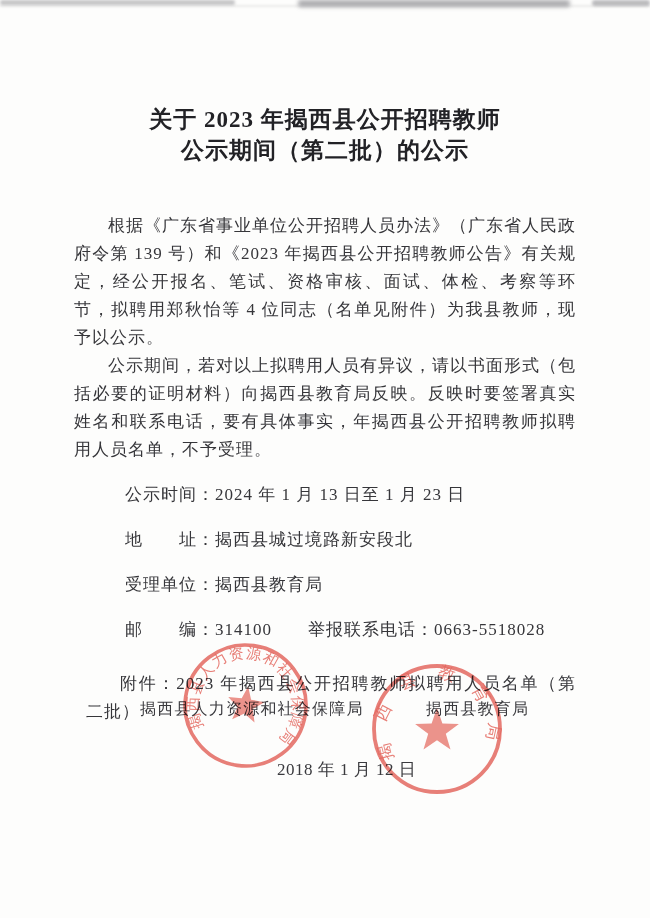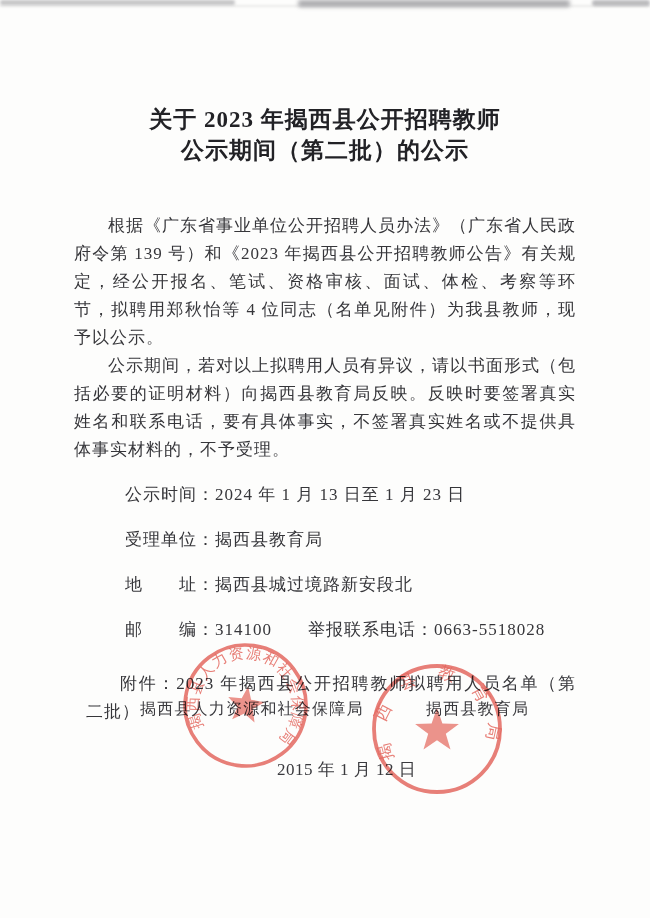--- a/index.html
+++ b/index.html
@@ -65,33 +65,33 @@
   <div class="scan-mark scan-c"></div>
   <div class="scan-mark scan-d"></div>
 
   <div class="content">
     <h1 class="doc-title">
       <span>关于 2023 年揭西县公开招聘教师</span><br>
       <span>公示期间（第二批）的公示</span>
     </h1>
 
     <p class="para para-first">根据《广东省事业单位公开招聘人员办法》（广东省人民政府令第 139 号）和《2023 年揭西县公开招聘教师公告》有关规定，经公开报名、笔试、资格审核、面试、体检、考察等环节，拟聘用郑秋怡等 4 位同志（名单见附件）为我县教师，现予以公示。</p>
-    <p class="para">公示期间，若对以上拟聘用人员有异议，请以书面形式（包括必要的证明材料）向揭西县教育局反映。反映时要签署真实姓名和联系电话，要有具体事实，不签署真实姓名或不提供具体事实材料的，不予受理。</p>
+    <p class="para">公示期间，若对以上拟聘用人员有异议，请以书面形式（包括必要的证明材料）向揭西县教育局反映。反映时要签署真实姓名和联系电话，要有具体事实，年揭西县公开招聘教师拟聘用人员名单，不予受理。</p>
 
     <p class="info-line">公示时间：2024 年 1 月 13 日至 1 月 23 日</p>
+    <p class="info-line">地　　址：揭西县城过境路新安段北</p>
     <p class="info-line">受理单位：揭西县教育局</p>
-    <p class="info-line">地　　址：揭西县城过境路新安段北</p>
     <p class="info-line">邮　　编：314100　　举报联系电话：0663-5518028</p>
 
     <p class="attachment">附件：2023 年揭西县公开招聘教师拟聘用人员名单（第二批）</p>
   </div>
 
   <div class="sig-text org-left">揭西县人力资源和社会保障局</div>
   <div class="sig-text org-right">揭西县教育局</div>
-  <div class="sig-text sig-date">2015 年 1 月 12 日</div>
+  <div class="sig-text sig-date">2018 年 1 月 12 日</div>
 
   <svg class="seal seal-left" width="129" height="129" viewBox="0 0 128 128">
     <circle cx="64" cy="64" r="60" fill="none" stroke="#e2544a" stroke-width="3.6" stroke-opacity="0.85"></circle>
     <defs>
       <path id="sealArcL" d="M 25.5 91 A 47 47 0 1 1 102.5 91" fill="none"></path>
     </defs>
     <text font-size="15" fill="#e2544a" fill-opacity="0.85" letter-spacing="1" style="font-family:'Liberation Serif','DejaVu Serif',serif;">
       <textPath href="#sealArcL">揭西县人力资源和社会保障局</textPath>
     </text>
     <polygon points="64,45 68.7,57.5 82.1,58.1 71.6,66.5 75.2,79.4 64,72 52.8,79.4 56.4,66.5 45.9,58.1 59.3,57.5" fill="#e2544a" fill-opacity="0.72"></polygon>

